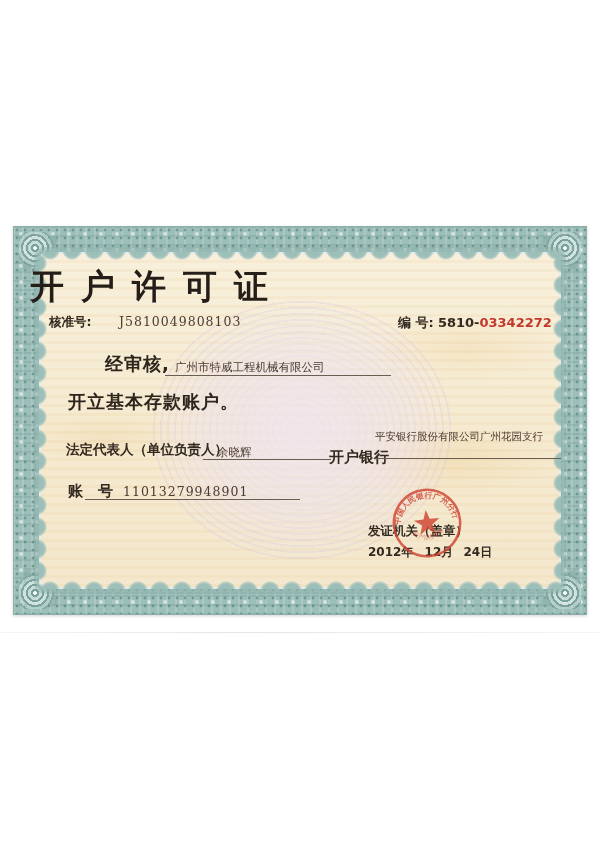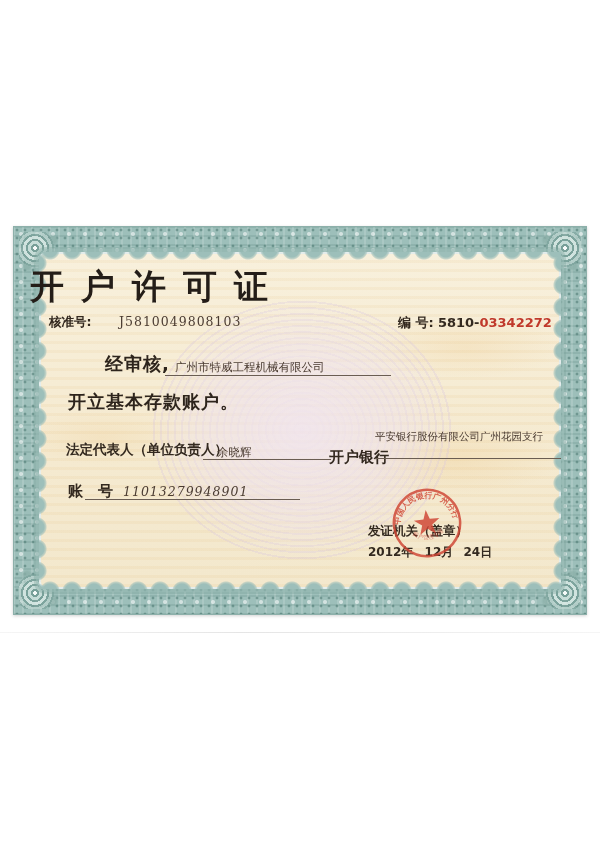--- a/index.html
+++ b/index.html
@@ -121,21 +121,21 @@
 
   <div class="abs lbl" style="left:53px;top:215px;font-size:13.5px;">法定代表人（单位负责人）</div>
   <div class="u" style="left:190px;top:213px;width:128px;height:20px;"></div>
   <div class="abs val" style="left:204px;top:219px;font-size:11.5px;">余晓辉</div>
   <div class="abs lbl" style="left:316px;top:214px;font-size:15px;margin-top:8px;">开户银行</div>
   <div class="abs val bankval" style="left:362px;top:204px;width:188px;font-size:10.5px;">平安银行股份有限公司广州花园支行</div>
   <div class="u" style="left:362px;top:214px;width:186px;height:18px;"></div>
 
   <div class="abs lbl" style="left:55px;top:256px;font-size:15px;">账　号</div>
   <div class="u" style="left:72px;top:254px;width:215px;height:19px;"></div>
-  <div class="abs val" style="left:110px;top:258px;font-size:12.5px;letter-spacing:1px;font-style:italic;">11013279948901</div>
+  <div class="abs val" style="left:110px;top:258px;font-size:12.5px;letter-spacing:1px;">11013279948901</div>
 
   <div class="abs lbl" style="left:355px;top:297px;font-size:12.5px;">发证机关（盖章）</div>
   <div class="abs" style="left:355px;top:318px;font-size:12px;color:#33291f;font-weight:bold;">
     <span>2012年</span>
     <span style="margin-left:7px;">12月</span>
     <span style="margin-left:6px;margin-top:28px;">24日</span>
   </div>
 
   <svg class="seal" viewBox="0 0 100 100">
     <circle cx="50" cy="50" r="46" fill="none" stroke="#cf4433" stroke-width="3.5"></circle>

